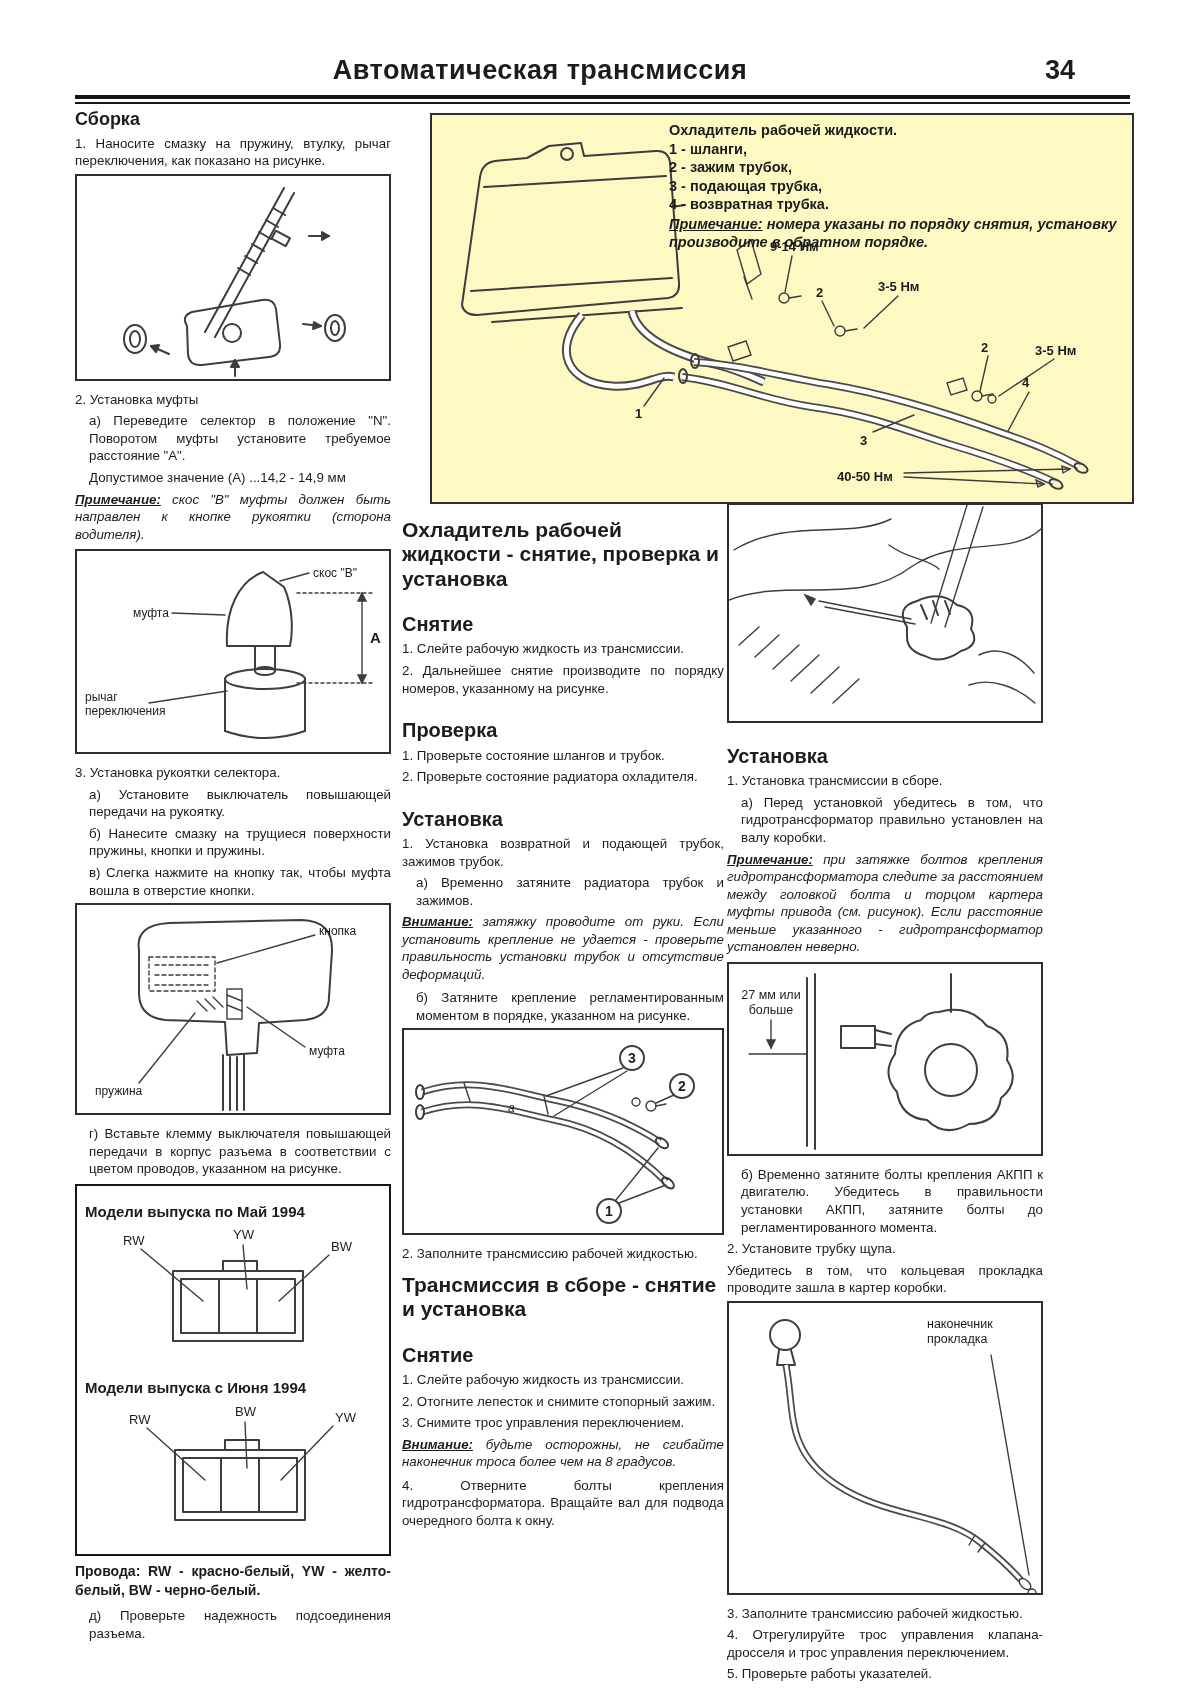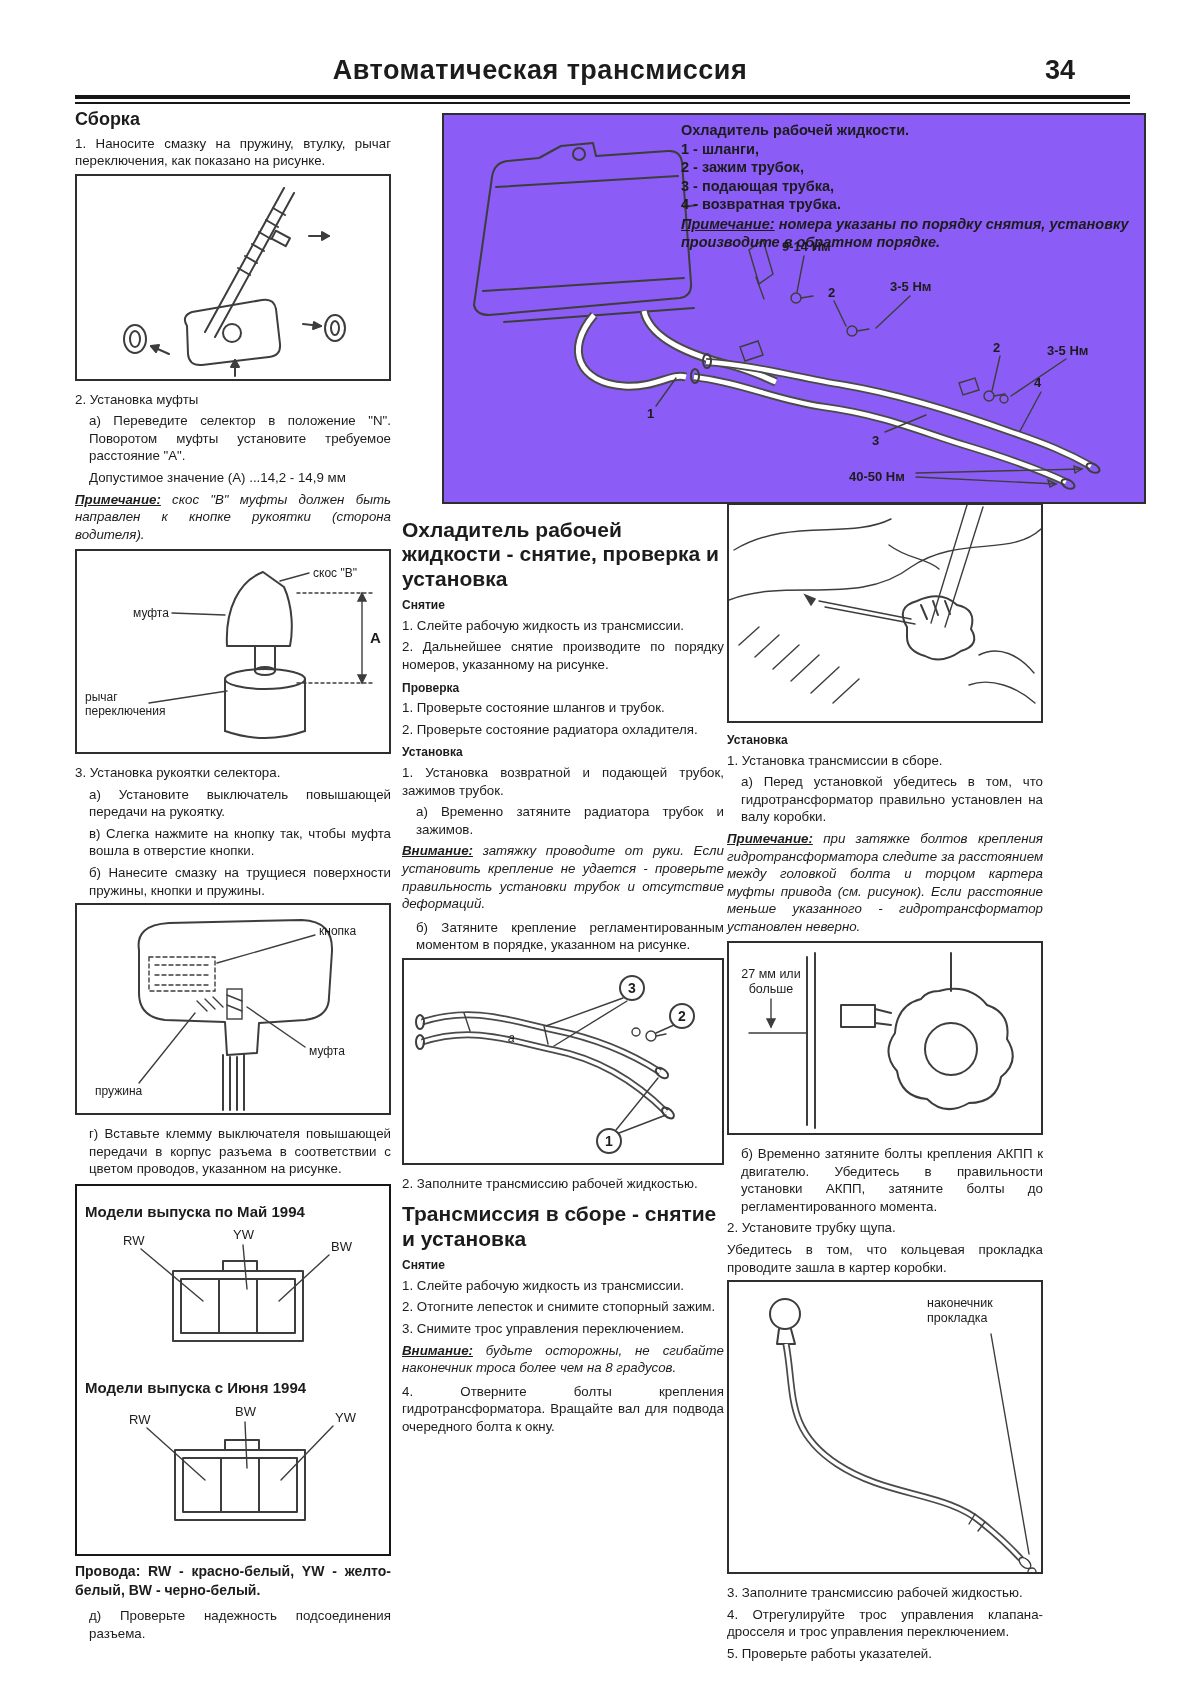--- a/index.html
+++ b/index.html
@@ -12,30 +12,30 @@
            font-size:27px;font-weight:bold;}
   .rule-a{position:absolute;left:75px;top:95px;width:1055px;height:4px;background:#161616;}
   .rule-b{position:absolute;left:75px;top:102px;width:1055px;height:2px;background:#161616;}
   
   .col{position:absolute;font-size:13.3px;line-height:1.32;}
   .col-left{left:75px;top:108px;width:316px;}
   .col-mid{left:402px;top:508px;width:322px;}
   .col-right{left:727px;top:503px;width:316px;}
   h2.sec{font-size:18px;margin:0 0 3px;}
   h1.big{font-size:21px;line-height:1.16;margin:10px 0 4px;}
-  h3.sub{font-size:12px;margin:7px 0 3px;}
+  h3.sub{font-size:20px;margin:20px 0 3px;}
   .p{margin:0 0 4px;text-align:justify;}
   .sub-i{margin-left:14px;}
   .note{font-style:italic;margin:1px 0 6px;text-align:justify;}
   .note .nl{text-decoration:underline;font-weight:bold;}
   .figbox{border:2px solid #2e2e2e;position:relative;background:#fff;margin:4px 0 10px;}
   .figbox svg{display:block;}
   
-  .topfig{position:absolute;left:442px;top:113px;width:700px;height:387px;
-          border:2px solid #2e2e2e;background:#8b5cf6;}
+  .topfig{position:absolute;left:430px;top:113px;width:700px;height:387px;
+          border:2px solid #2e2e2e;background:#fef9c3;}
   .legend{position:absolute;font-size:14.5px;font-weight:bold;line-height:1.28;}
   .legend .lnote{font-style:italic;margin-top:1px;}
   .legend .lnote .nl{text-decoration:underline;}
   
   .connbox{border:2.5px solid #161616;padding:14px 4px 2px;margin:6px 0 6px;}
   .conn-title{font-size:15px;font-weight:bold;margin:2px 0 0 4px;}
   .wires{font-size:14px;font-weight:bold;margin:2px 0 8px;text-align:justify;}
   svg text{font-family:"Liberation Sans",sans-serif;fill:#1c1c1c;}
   .fl{stroke:#3d3d3d;fill:none;stroke-width:2;stroke-linecap:round;stroke-linejoin:round;}
   .fl1{stroke:#3d3d3d;fill:none;stroke-width:1.4;stroke-linecap:round;}
@@ -204,22 +204,22 @@
         <text x="56" y="66" font-size="12">муфта</text>
         <text x="8" y="150" font-size="12">рычаг</text>
         <text x="8" y="164" font-size="12">переключения</text>
         <text x="293" y="92" font-size="15" font-weight="bold">А</text>
       </svg>
     </div>
 
     <div>
       <div class="p">3. Установка рукоятки селектора.</div>
       <div class="p sub-i">а) Установите выключатель повышающей передачи на рукоятку.</div>
+      <div class="p sub-i">б) Нанесите смазку на трущиеся поверхности пружины, кнопки и пружины.</div>
       <div class="p sub-i">в) Слегка нажмите на кнопку так, чтобы муфта вошла в отверстие кнопки.</div>
-      <div class="p sub-i">б) Нанесите смазку на трущиеся поверхности пружины, кнопки и пружины.</div>
     </div>
 
     <div class="figbox">
       <svg width="312" height="208" viewBox="0 0 312 208">
         <g class="fl">
           <path d="M62,45 Q58,20 92,18 L225,15 Q256,16 255,46 L252,92 Q252,112 228,115 L182,118 L180,148 L150,150 L148,117 L88,115 Q62,112 62,88 Z"></path>
           <path d="M146,150 L146,205 M153,152 L153,205 M160,152 L160,205 M167,150 L167,205"></path>
         </g>
         <g class="fl1" stroke-dasharray="4,3">
           <rect x="72" y="52" width="66" height="34"></rect>

